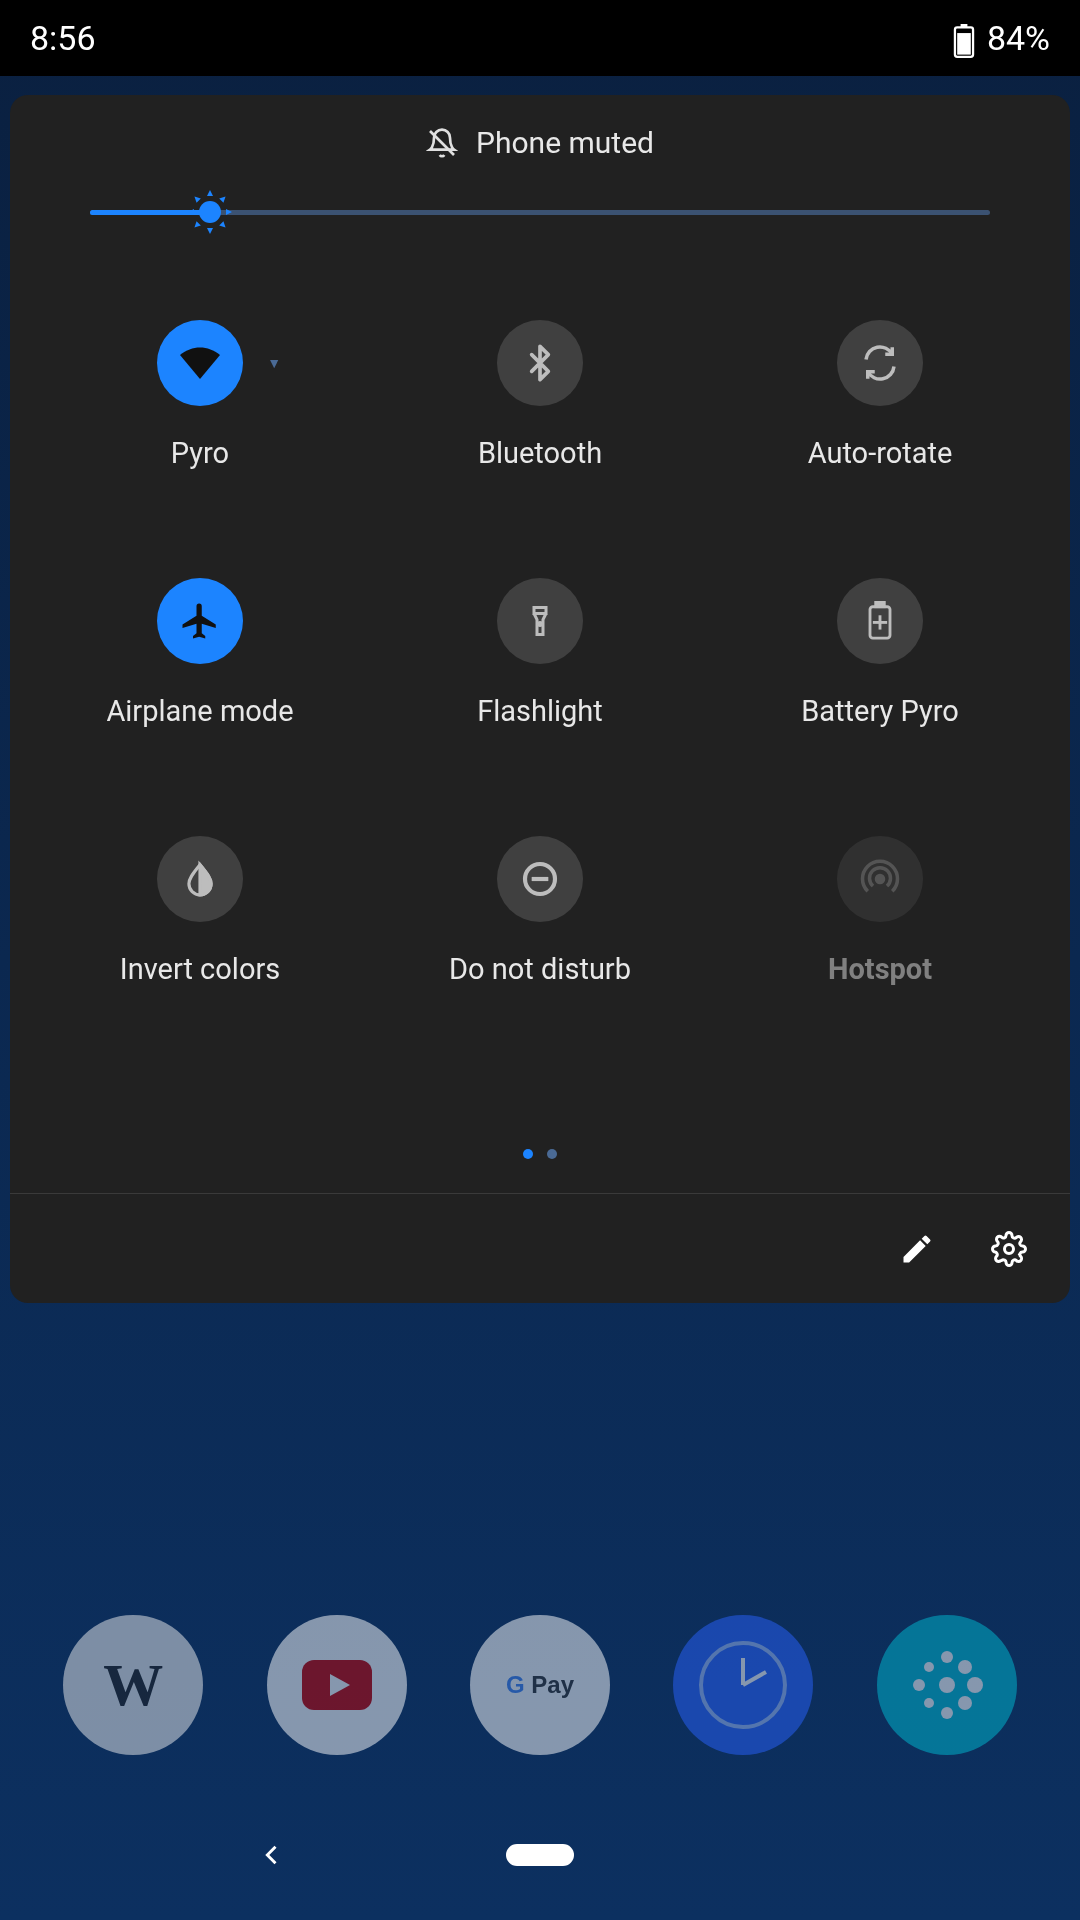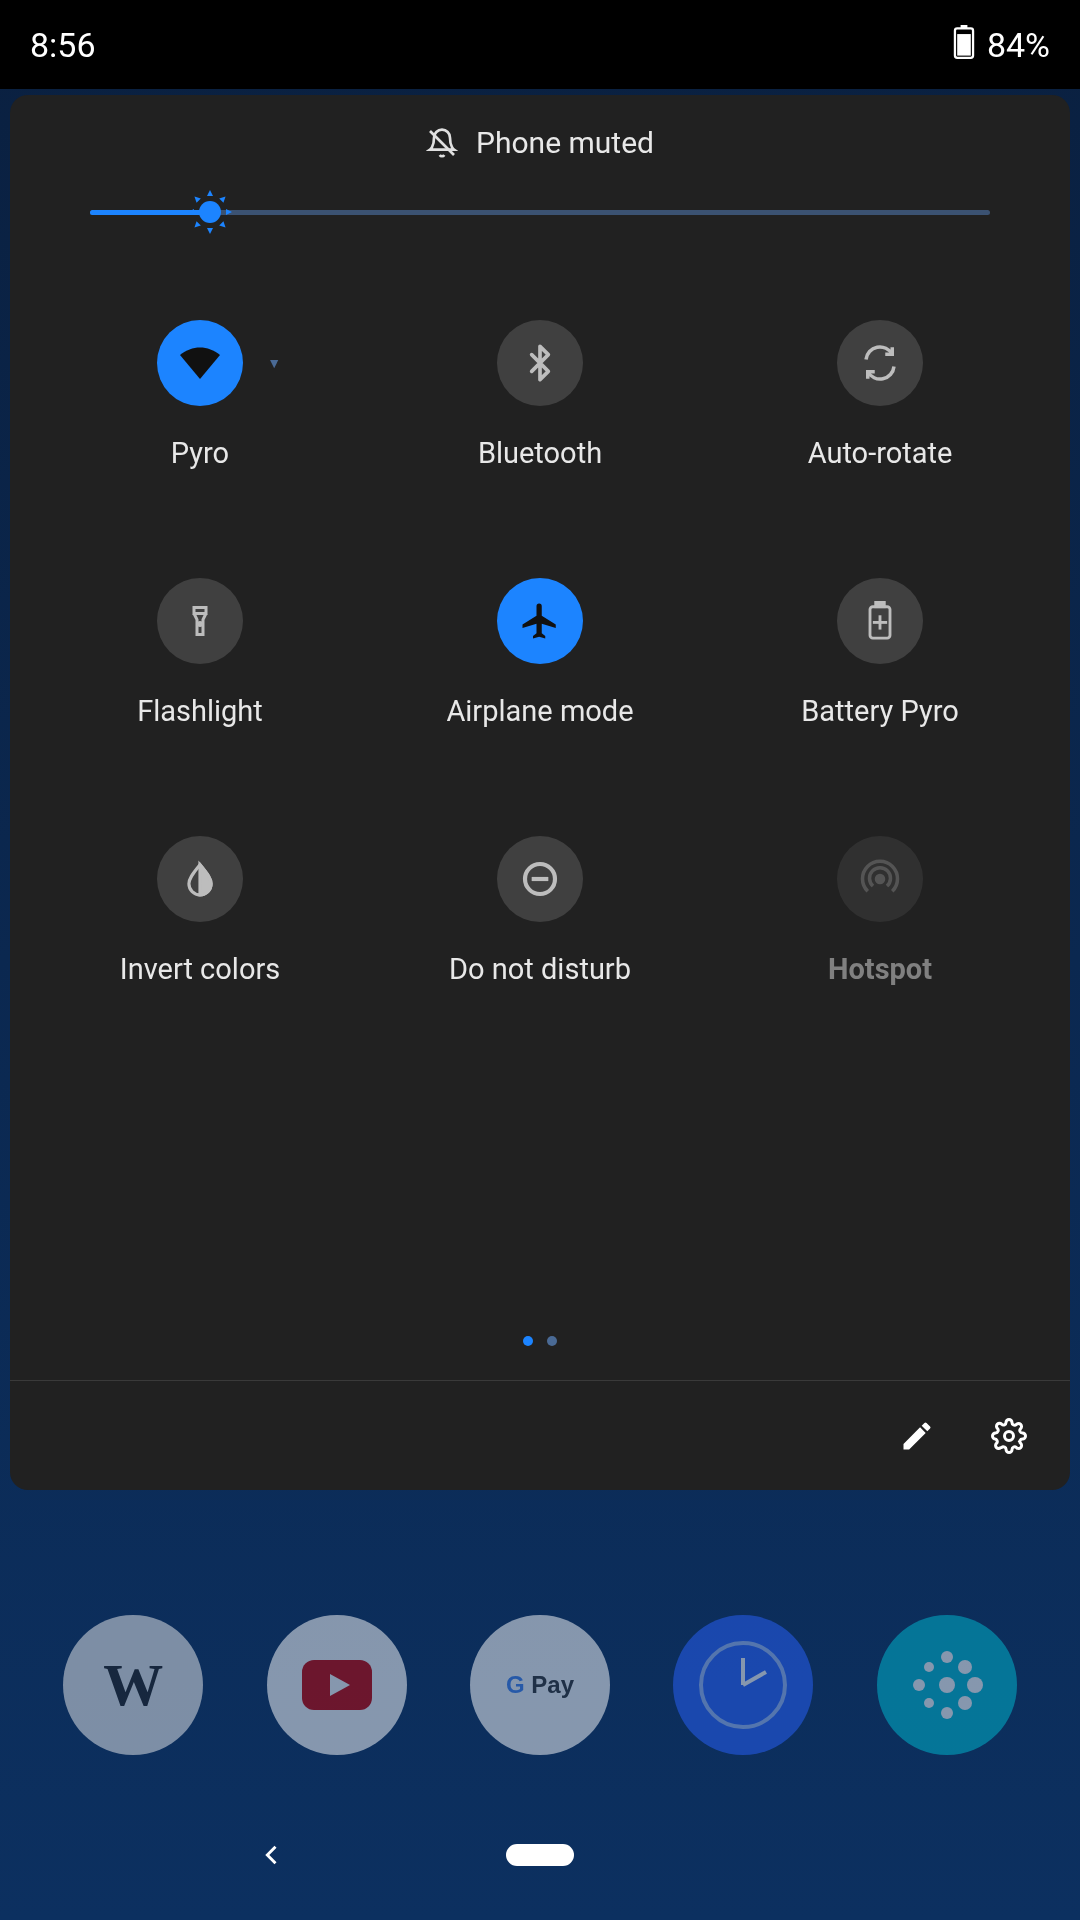--- a/index.html
+++ b/index.html
@@ -8,42 +8,42 @@
   height: 1920px;
   background: linear-gradient(180deg, #0a2040 0%, #0c3060 100%);
   font-family: Roboto, -apple-system, Helvetica, Arial, sans-serif;
   color: #e0e0e0;
   overflow: hidden;
   position: relative;
 }
 .status-bar {
   position: absolute;
   top: 0; left: 0; right: 0;
-  height: 89px;
+  height: 76px;
   background: #000;
   display: flex;
   align-items: center;
   justify-content: space-between;
   padding: 0 30px;
   font-size: 34px;
   font-weight: 400;
   color: #fff;
   z-index: 10;
 }
-.status-right { display: flex; align-items: flex-start; gap: 12px; }
+.status-right { display: flex; align-items: flex-end; gap: 12px; }
 .battery-icon { display: inline-flex; align-items: center; }
 
 .qs-panel {
   position: absolute;
   top: 95px; left: 10px; right: 10px;
   background: #212121;
   border-radius: 18px;
   padding-top: 30px;
   z-index: 5;
-  height: 1395px;
+  height: 1208px;
   display: flex;
   flex-direction: column;
 }
 .qs-header {
   display: flex;
   align-items: center;
   justify-content: center;
   gap: 18px;
   font-size: 30px;
   color: #e8e8e8;
@@ -292,37 +292,37 @@
             <path d="M4 10 A8 8 0 0 1 19 7"></path>
             <path d="M20 14 A8 8 0 0 1 5 17"></path>
             <path d="M19 3 L19 7 L15 7"></path>
             <path d="M5 21 L5 17 L9 17"></path>
           </svg>
       </div>
       <span class="tile-label">Auto-rotate</span>
     </div>
 
     <div class="tile">
+      <div class="tile-circle active">
+        <svg width="42" height="42" viewBox="0 0 24 24" fill="#111">
+            <path d="M21 16v-2l-8-5V3.5a1.5 1.5 0 0 0-3 0V9l-8 5v2l8-2.5V19l-2 1.5V22l3.5-1 3.5 1v-1.5L13 19v-5.5l8 2.5z"></path>
+          </svg>
+      </div>
+      <span class="tile-label">Airplane mode</span>
+    </div>
+
+    <div class="tile">
       <div class="tile-circle">
         <svg width="36" height="36" viewBox="0 0 24 24" fill="none" stroke="#bdbdbd" stroke-width="2">
             <rect x="8" y="3" width="8" height="4"></rect>
             <path d="M8 7 L10 11 L10 21 L14 21 L14 11 L16 7"></path>
             <circle cx="12" cy="14" r="1" fill="#bdbdbd"></circle>
           </svg>
       </div>
       <span class="tile-label">Flashlight</span>
-    </div>
-
-    <div class="tile">
-      <div class="tile-circle active">
-        <svg width="42" height="42" viewBox="0 0 24 24" fill="#111">
-            <path d="M21 16v-2l-8-5V3.5a1.5 1.5 0 0 0-3 0V9l-8 5v2l8-2.5V19l-2 1.5V22l3.5-1 3.5 1v-1.5L13 19v-5.5l8 2.5z"></path>
-          </svg>
-      </div>
-      <span class="tile-label">Airplane mode</span>
     </div>
 
     <div class="tile">
       <div class="tile-circle">
         <svg width="34" height="40" viewBox="0 0 20 28" fill="none" stroke="#bdbdbd" stroke-width="2">
             <rect x="3" y="4" width="14" height="22" rx="2"></rect>
             <rect x="7" y="1" width="6" height="3" fill="#bdbdbd"></rect>
             <line x1="10" y1="10" x2="10" y2="20"></line>
             <line x1="5" y1="15" x2="15" y2="15"></line>
           </svg>

